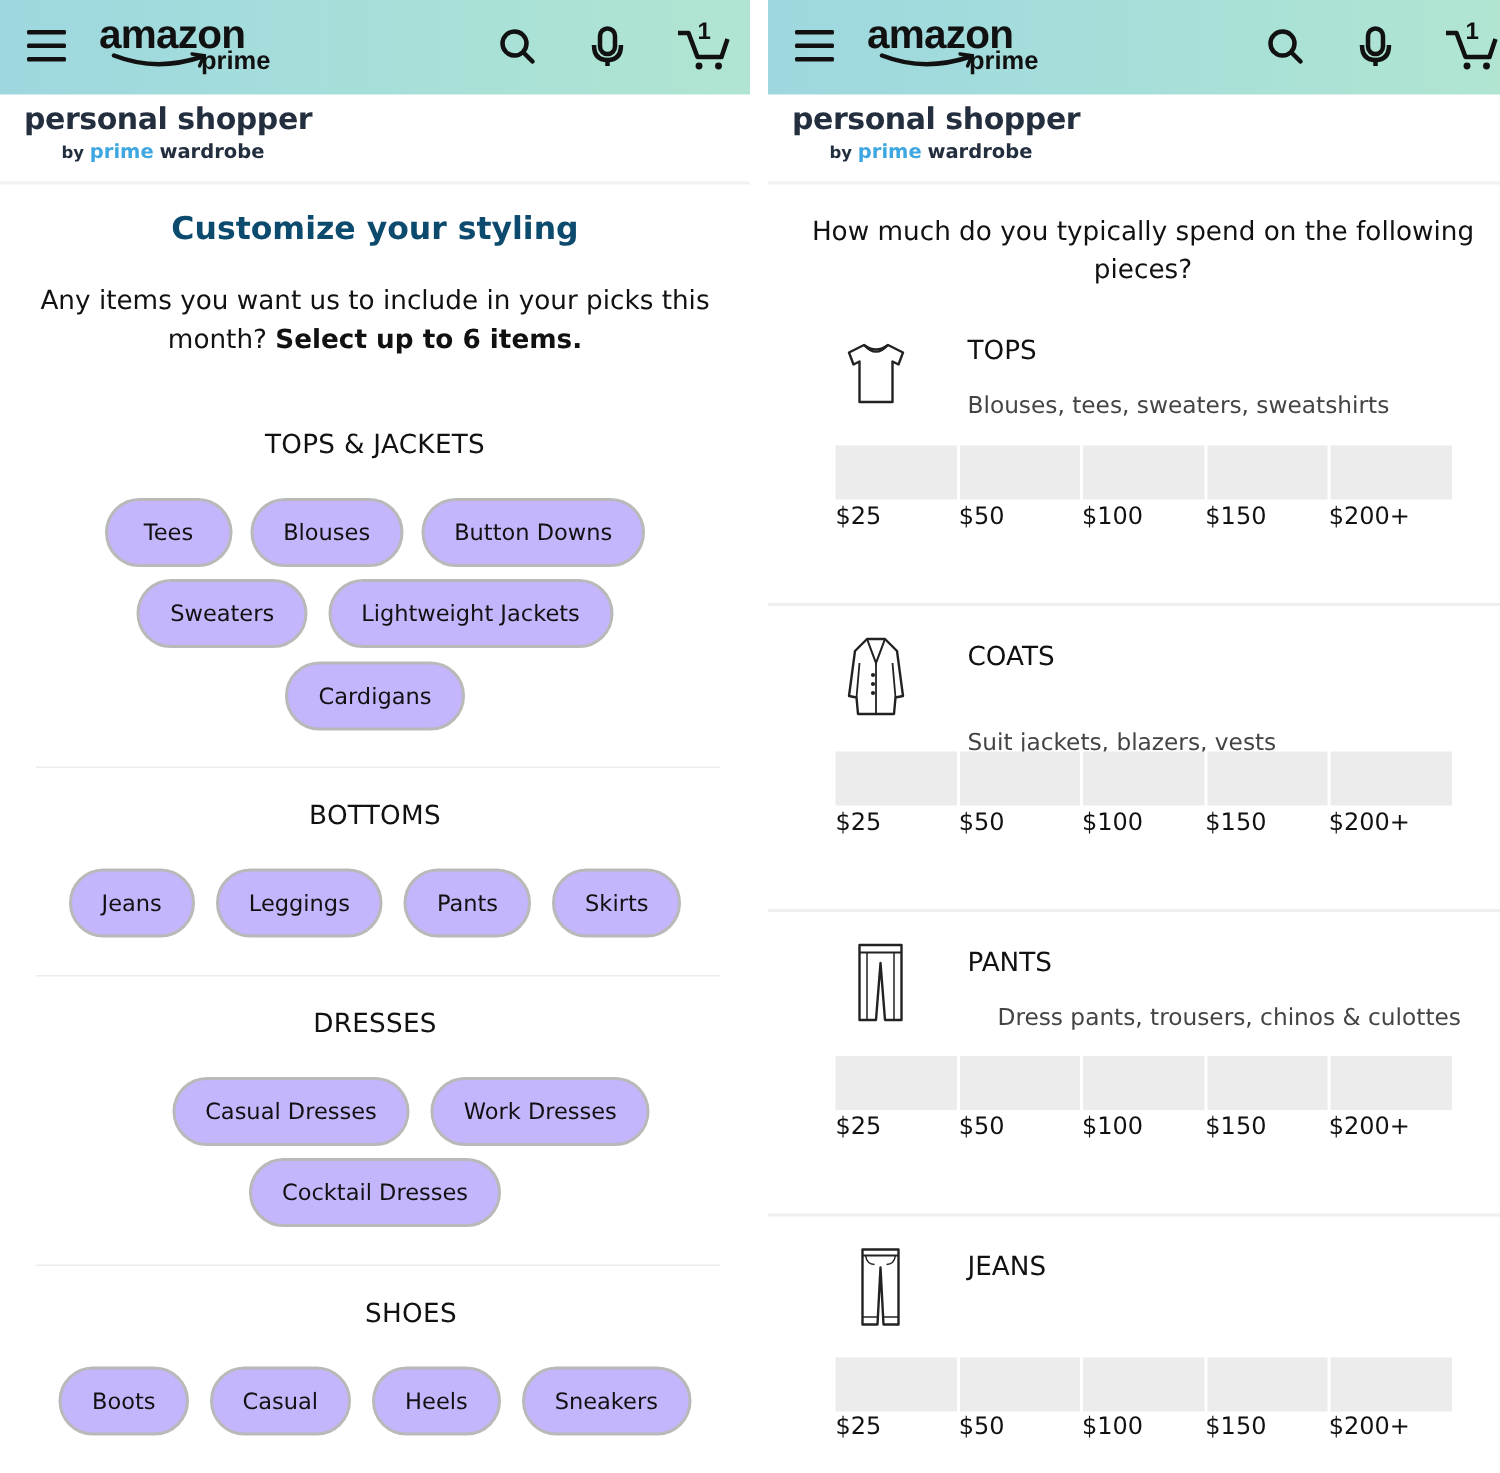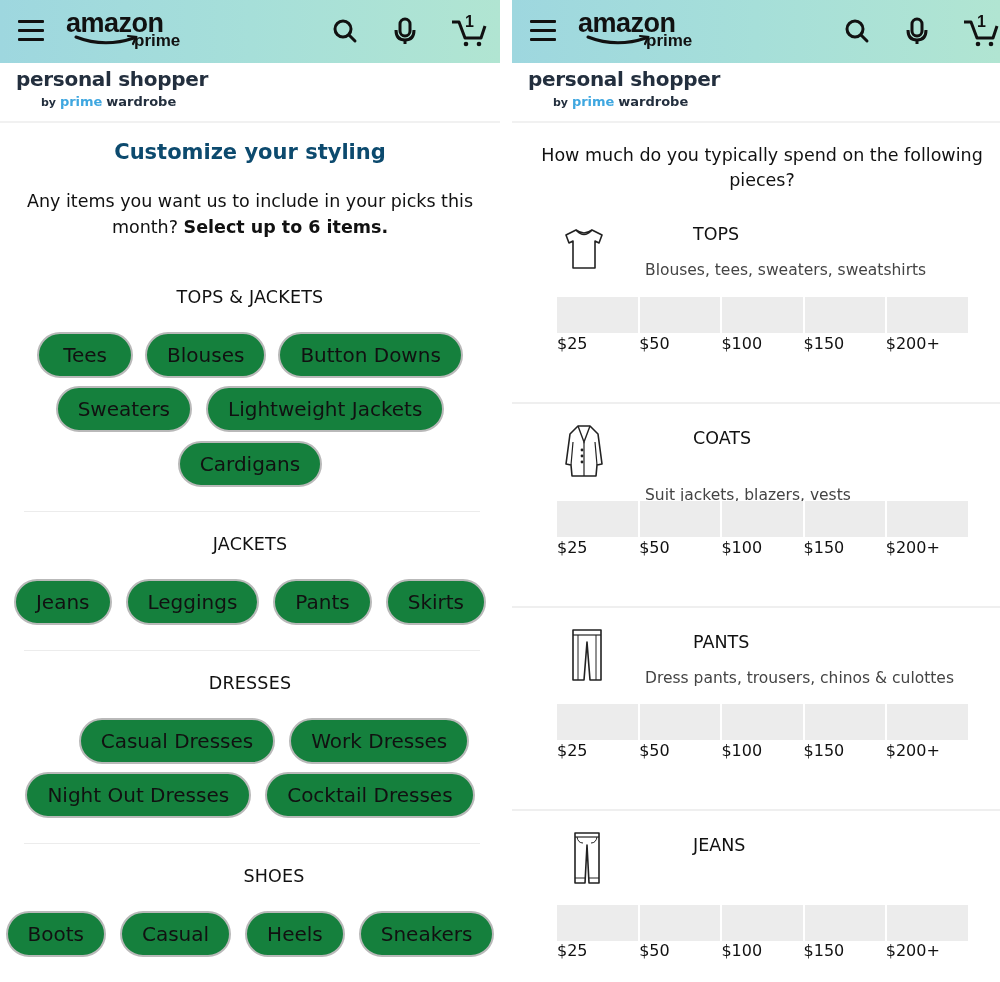--- a/index.html
+++ b/index.html
@@ -31,30 +31,30 @@
 
   
   .title { position: absolute; left: 0; width: 500px; top: 140px; text-align: center; font-weight: bold; font-size: 21px; color: #0c4a6e; }
   .intro { position: absolute; left: 25px; width: 450px; top: 188px; text-align: center; font-size: 17.5px; line-height: 26px; color: #111; }
   .intro b { font-weight: bold; }
 
   .section-heading { position: absolute; left: 0; width: 500px; text-align: center; font-size: 17.5px; color: #111; letter-spacing: 0.2px; }
   .divider { position: absolute; left: 24px; width: 456px; height: 1px; background: #ececec; }
   .chip-row { position: absolute; left: 0; width: 500px; display: flex; justify-content: center; gap: 12px; }
   .chip {
-    height: 46px; border: 2px solid #b9b9b9; border-radius: 23px; background: #15803d;
-    font-size: 20px; color: #111; display: flex; align-items: center; justify-content: center;
+    height: 46px; border: 2px solid #b9b9b9; border-radius: 23px; background: #c4b5fd;
+    font-size: 15px; color: #111; display: flex; align-items: center; justify-content: center;
     padding: 0 20px; cursor: pointer; white-space: nowrap;
   }
 
   
   .question { position: absolute; left: 20px; width: 460px; top: 143px; text-align: center; font-size: 17.5px; line-height: 25px; color: #111; }
   .garment { position: absolute; left: 0; width: 488px; }
   .garment .gicon { position: absolute; left: 50px; }
-  .garment .gname { position: absolute; left: 133px; font-size: 17.5px; color: #111; margin-left: 48px; }
+  .garment .gname { position: absolute; left: 133px; font-size: 17.5px; color: #111; }
   .garment .gdesc { position: absolute; left: 133px; font-size: 15.5px; color: #444; }
   .price-bar { position: absolute; left: 45px; width: 411px; height: 36px; display: flex; gap: 2px; }
   .price-seg { flex: 1; background: #ececec; cursor: pointer; }
   .price-labels { position: absolute; left: 45px; width: 411px; display: flex; }
   .price-labels span { width: 82.2px; font-size: 16px; color: #111; }
   .rdivider { position: absolute; left: 0; width: 488px; height: 2px; background: #efefef; }
 </style>
 </head>
 <body>
 
@@ -111,36 +111,35 @@
   </div>
   <div class="chip-row" style="top:386px; gap:14px;">
     <div class="chip">Sweaters</div>
     <div class="chip">Lightweight Jackets</div>
   </div>
   <div class="chip-row" style="top:441px;">
     <div class="chip">Cardigans</div>
   </div>
   <div class="divider" style="top:511px;"></div>
 
-  <div class="section-heading" style="top:534px;">JACKETS</div>
+  <div class="section-heading" style="top:534px;">BOTTOMS</div>
   <div class="chip-row" style="top:579px; gap:14px;">
     <div class="chip">Jeans</div>
     <div class="chip">Leggings</div>
     <div class="chip">Pants</div>
     <div class="chip">Skirts</div>
   </div>
   <div class="divider" style="top:650px;"></div>
 
   <div class="section-heading" style="top:673px;">DRESSES</div>
   <div class="chip-row" style="top:718px; gap:14px;padding-left:48px;">
     <div class="chip">Casual Dresses</div>
     <div class="chip">Work Dresses</div>
   </div>
   <div class="chip-row" style="top:772px; gap:14px;">
-    <div class="chip">Night Out Dresses</div>
     <div class="chip">Cocktail Dresses</div>
   </div>
   <div class="divider" style="top:843px;"></div>
 
   <div class="section-heading" style="top:866px;margin-left:24px;">SHOES</div>
   <div class="chip-row" style="top:911px; gap:14px;">
     <div class="chip">Boots</div>
     <div class="chip">Casual</div>
     <div class="chip">Heels</div>
     <div class="chip">Sneakers</div>
@@ -251,21 +250,21 @@
   <div class="garment" style="top:628px;">
     <div class="gicon" style="top:0px; left:58px;">
       <svg width="34" height="56" viewBox="0 0 34 56">
           <path d="M3 2 L31 2 L31 52 L20 52 L17 14 L14 52 L3 52 Z" stroke="#222" stroke-width="1.6" fill="none" stroke-linejoin="round"></path>
           <line x1="3" y1="7" x2="31" y2="7" stroke="#222" stroke-width="1.2"></line>
           <line x1="8" y1="7" x2="8" y2="52" stroke="#222" stroke-width="1"></line>
           <line x1="26" y1="7" x2="26" y2="52" stroke="#222" stroke-width="1"></line>
         </svg>
     </div>
     <div class="gname" style="top:4px;">PANTS</div>
-    <div class="gdesc" style="top:41px;">Dress pants, trousers, chinos &amp; culottes</div>
+    <div class="gdesc" style="top:41px;margin-left:20px;">Dress pants, trousers, chinos &amp; culottes</div>
   </div>
   <div class="price-bar" style="top:704px;">
     <div class="price-seg"></div>
     <div class="price-seg"></div>
     <div class="price-seg"></div>
     <div class="price-seg"></div>
     <div class="price-seg"></div>
   </div>
   <div class="price-labels" style="top:741px;">
     <span>$25</span>

